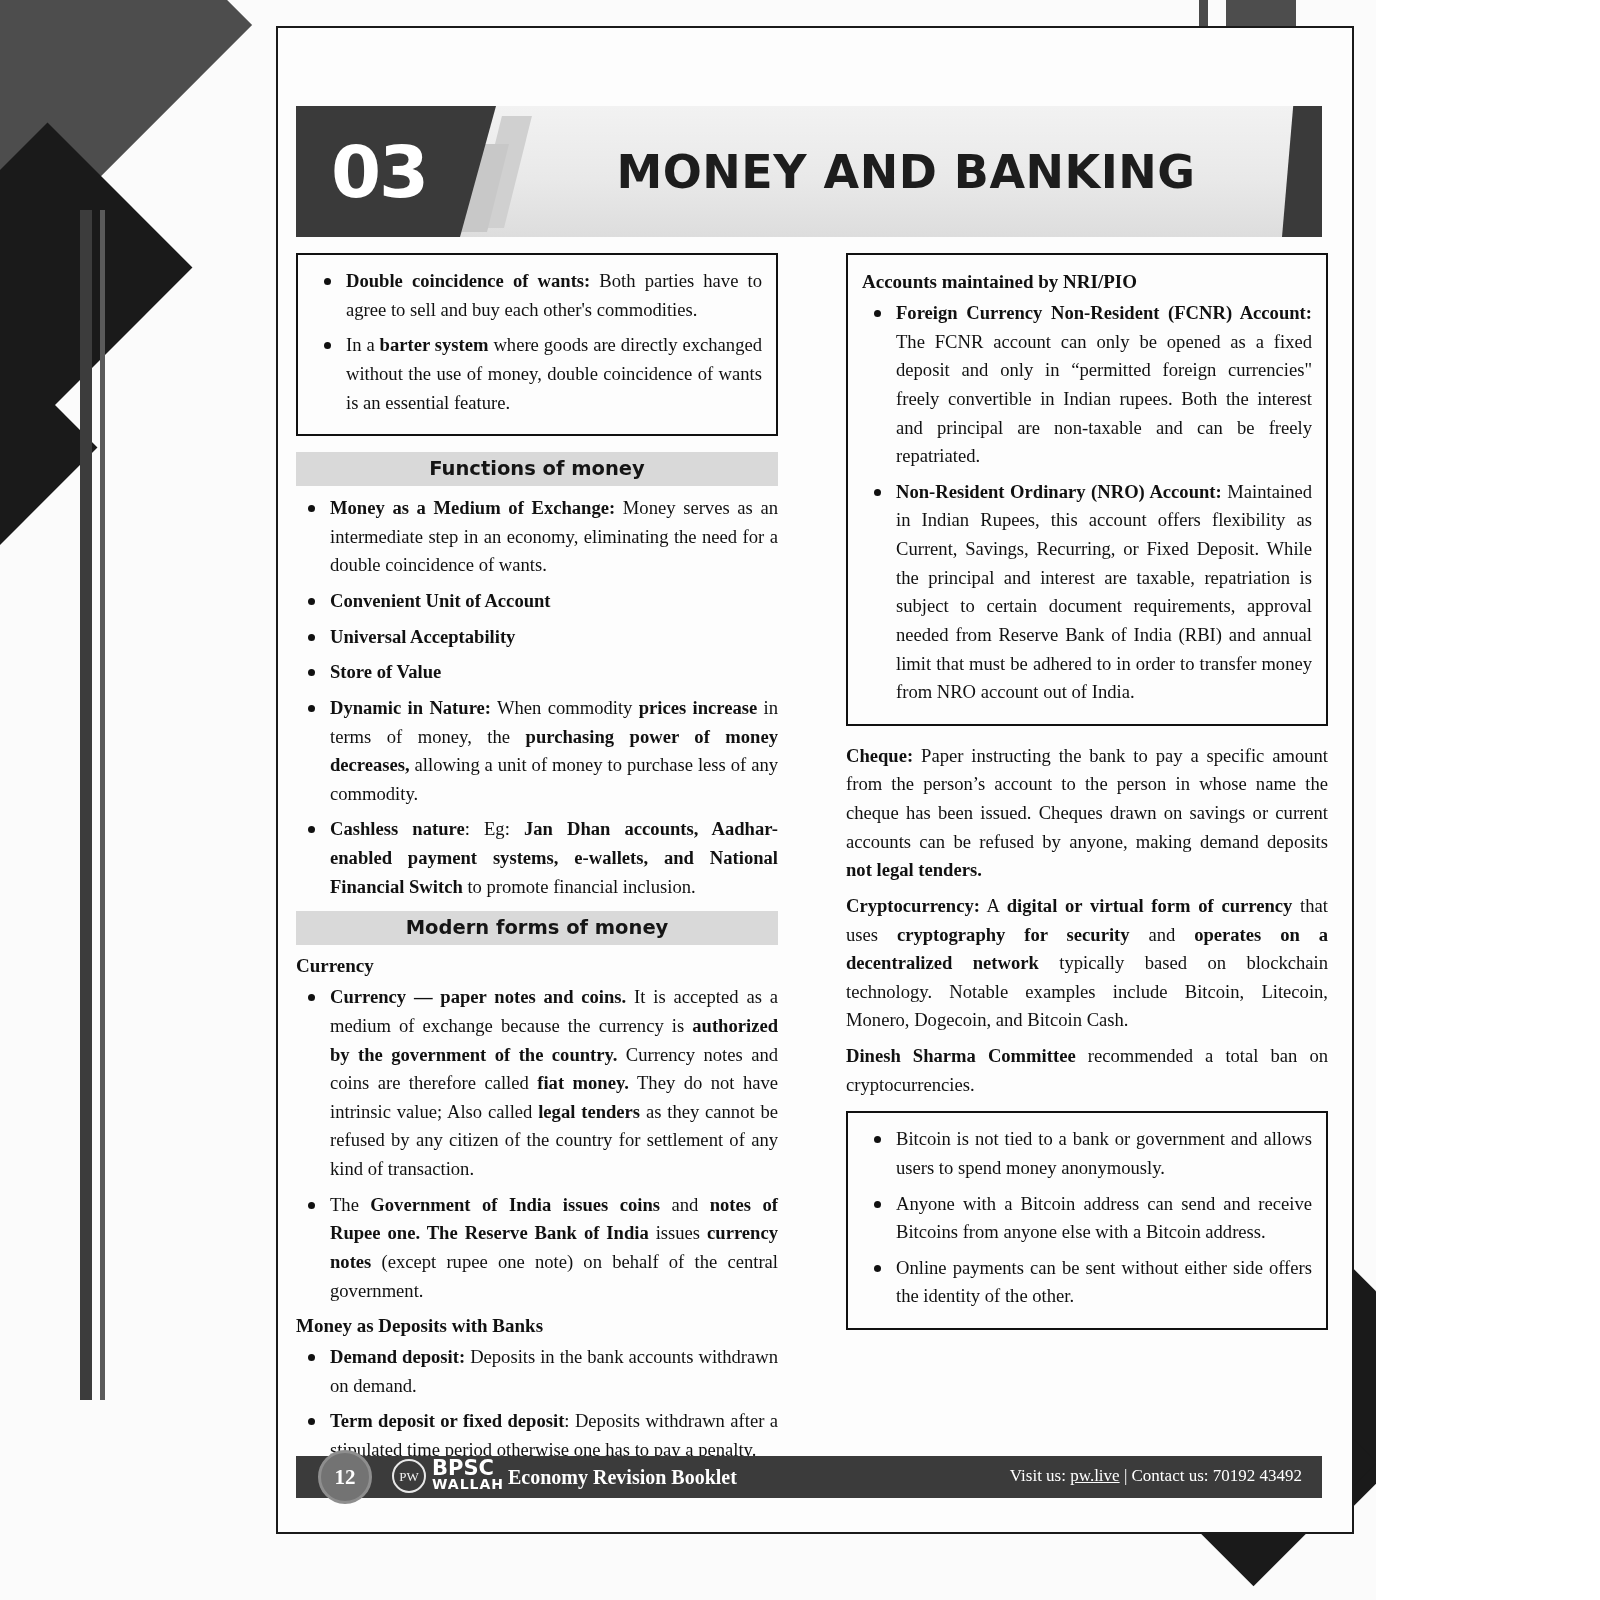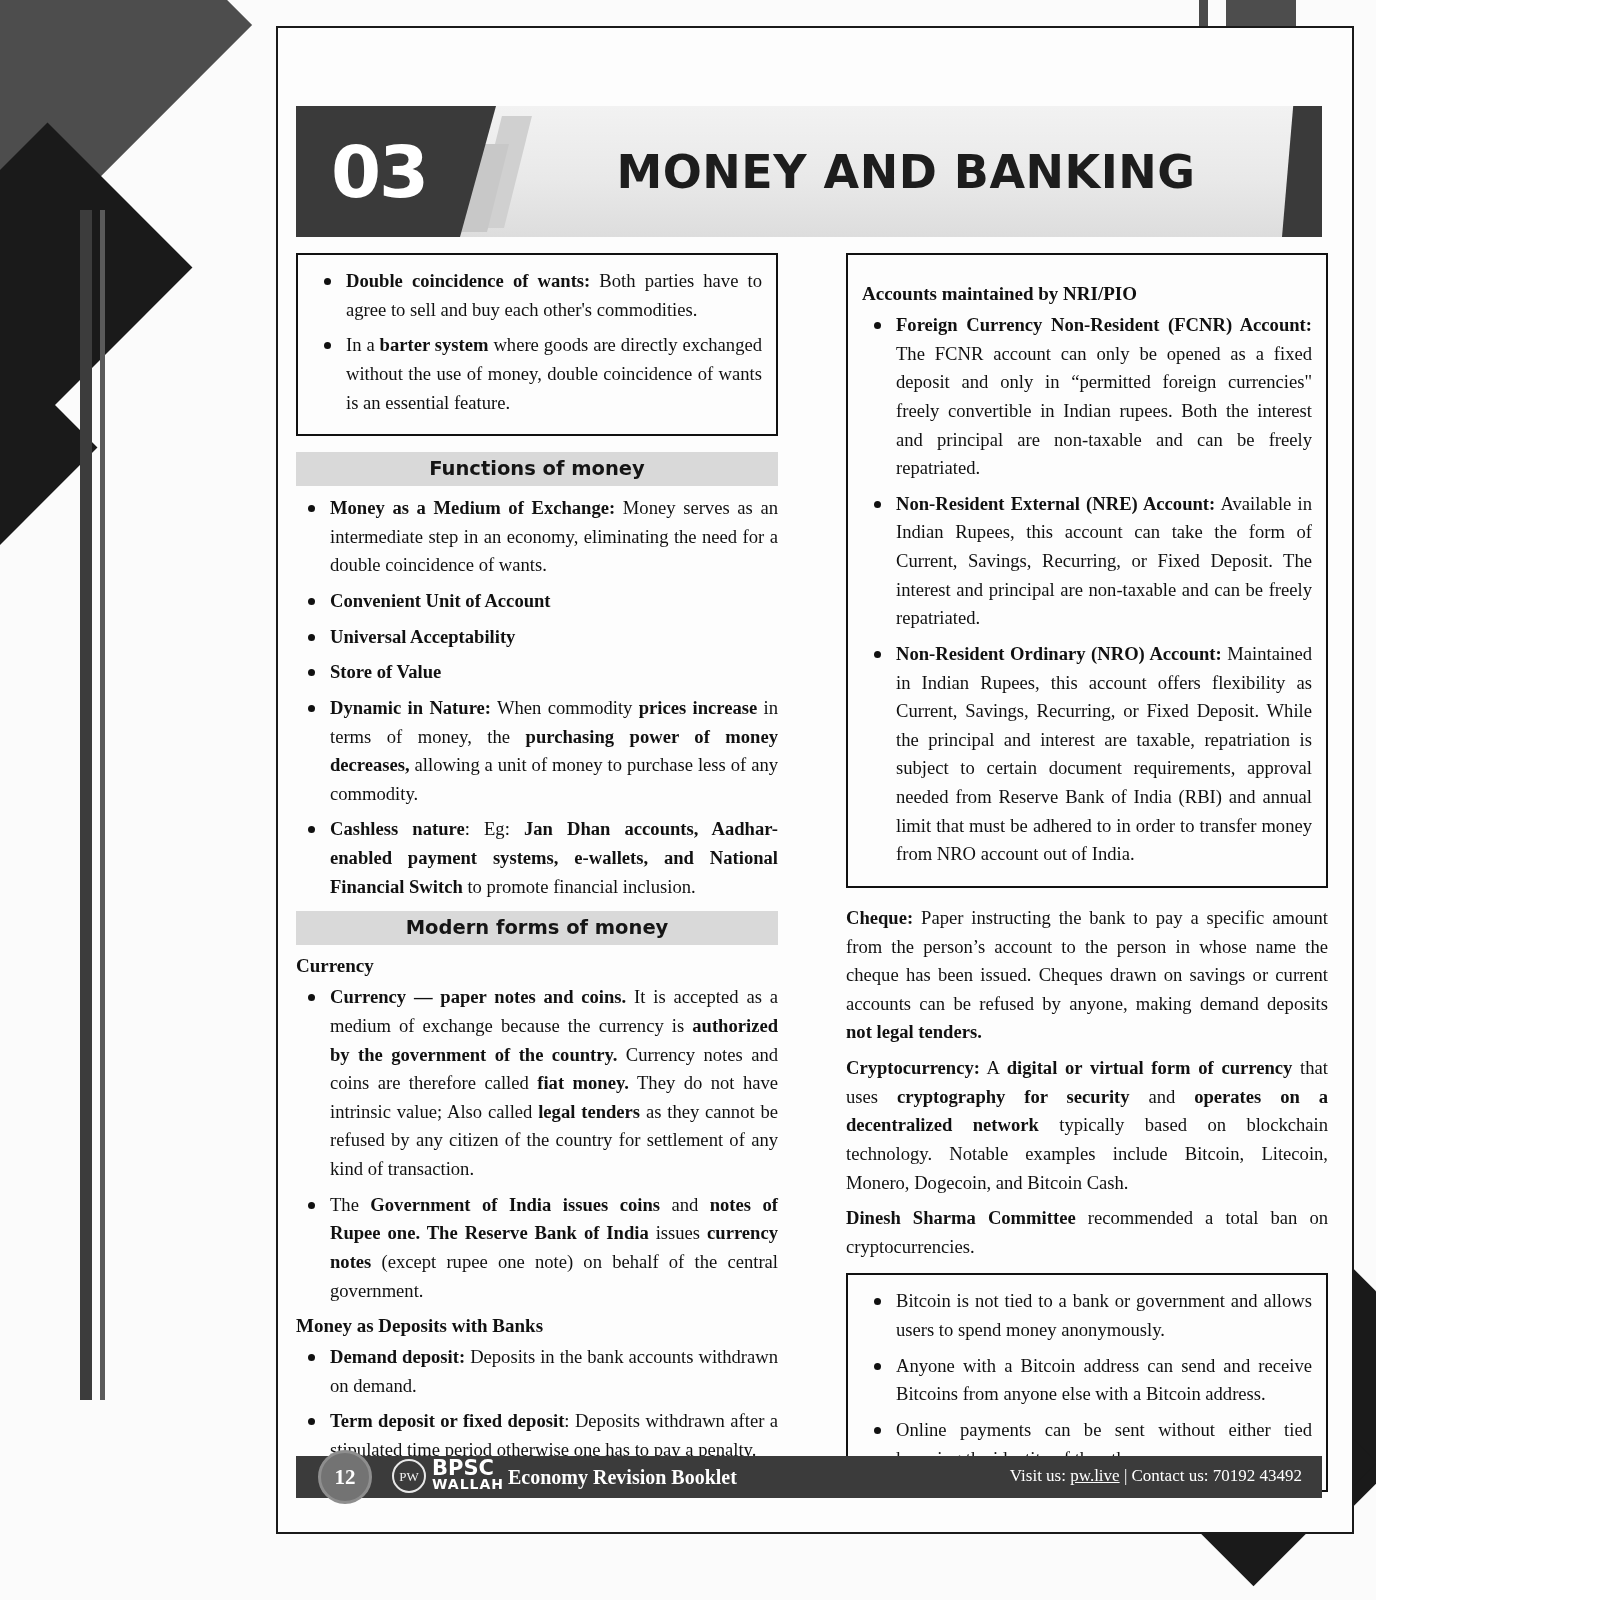--- a/index.html
+++ b/index.html
@@ -352,37 +352,36 @@
 
     <ul class="bullets">
       <li><span id="l-d0"><b>Demand deposit:</b> Deposits in the bank accounts withdrawn on demand.</span></li>
       <li><span id="l-d1"><b>Term deposit or fixed deposit</b>: Deposits withdrawn after a stipulated time period otherwise one has to pay a penalty.</span></li>
     </ul>
   </div>
 
   <div class="column" id="col-right">
 
     <div class="box">
-      <div class="subheading" style="margin-top:16px">Accounts maintained by NRI/PIO</div>
+      <div class="subheading" style="margin-top:4px">Accounts maintained by NRI/PIO</div>
       <ul class="bullets">
         <li><span id="r-n0"><b>Foreign Currency Non-Resident (FCNR) Account:</b> The FCNR account can only be opened as a fixed deposit and only in “permitted foreign currencies" freely convertible in Indian rupees. Both the interest and principal are non-taxable and can be freely repatriated.</span></li>
-        <li><span id="r-n1"><b>Non-Resident External (NRE) Account:</b> Available in Indian Rupees, this account can take the form of Current, Savings, Recurring, or Fixed Deposit. The interest and principal are non-taxable and can be freely repatriated.</span></li>
         <li><span id="r-n2"><b>Non-Resident Ordinary (NRO) Account:</b> Maintained in Indian Rupees, this account offers flexibility as Current, Savings, Recurring, or Fixed Deposit. While the principal and interest are taxable, repatriation is subject to certain document requirements, approval needed from Reserve Bank of India (RBI) and annual limit that must be adhered to in order to transfer money from NRO account out of India.</span></li>
       </ul>
     </div>
 
     <p class="para"><span id="r-cheque"><b>Cheque:</b> Paper instructing the bank to pay a specific amount from the person’s account to the person in whose name the cheque has been issued. Cheques drawn on savings or current accounts can be refused by anyone, making demand deposits <b>not legal tenders.</b></span></p>
     <p class="para"><span id="r-crypto"><b>Cryptocurrency:</b> A <b>digital or virtual form of currency</b> that uses <b>cryptography for security</b> and <b>operates on a decentralized network</b> typically based on blockchain technology. Notable examples include Bitcoin, Litecoin, Monero, Dogecoin, and Bitcoin Cash.</span></p>
     <p class="para"><span id="r-comm"><b>Dinesh Sharma Committee</b> recommended a total ban on cryptocurrencies.</span></p>
 
     <div class="box" style="margin-top:12px">
       <ul class="bullets">
         <li>Bitcoin is not tied to a bank or government and allows users to spend money anonymously.</li>
         <li>Anyone with a Bitcoin address can send and receive Bitcoins from anyone else with a Bitcoin address.</li>
-        <li>Online payments can be sent without either tied knowing the identity of the other.</li>
+        <li>Online payments can be sent without either side offers the identity of the other.</li>
       </ul>
     </div>
   </div>
 
   <div id="footer-bar">
     <div id="footer-page-circle">12</div>
     <div id="footer-logo">
       <div id="pw-mark">
         <span>PW</span>
       </div>

